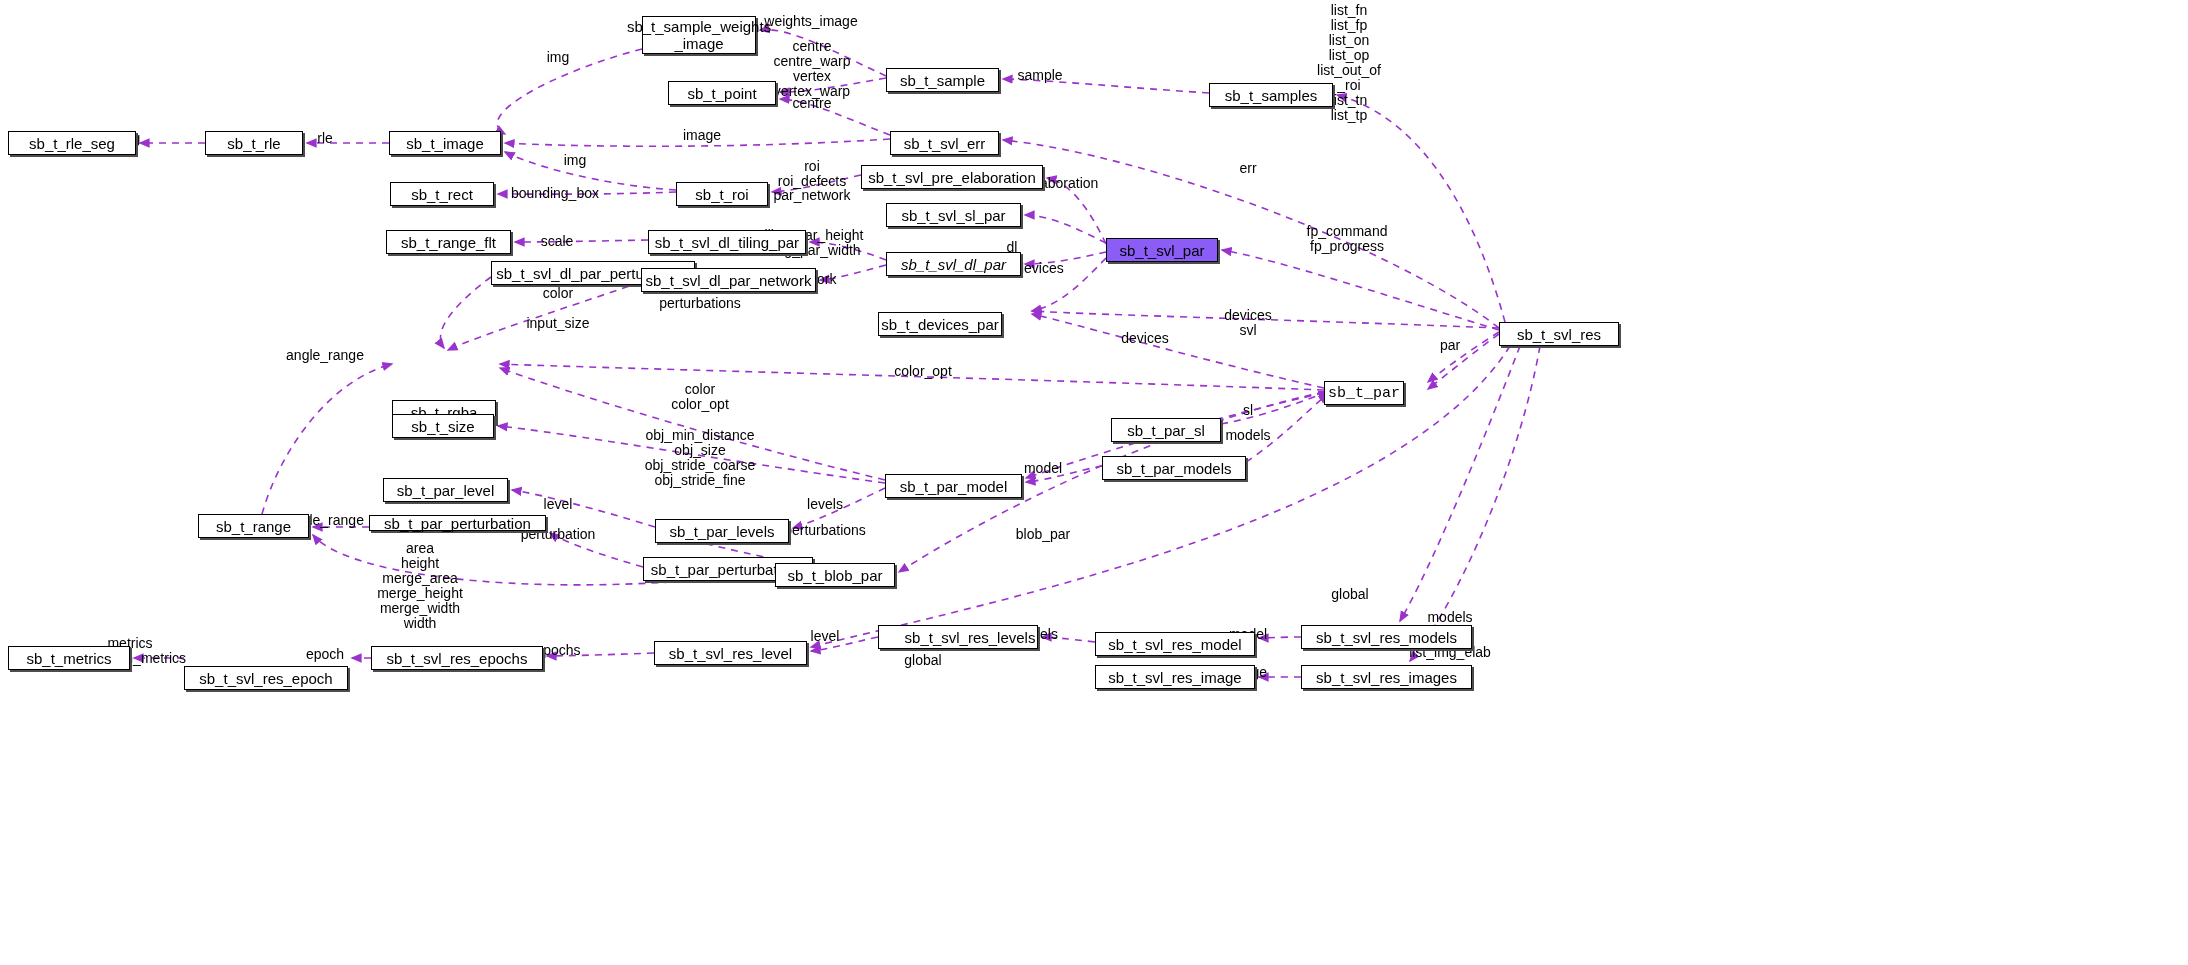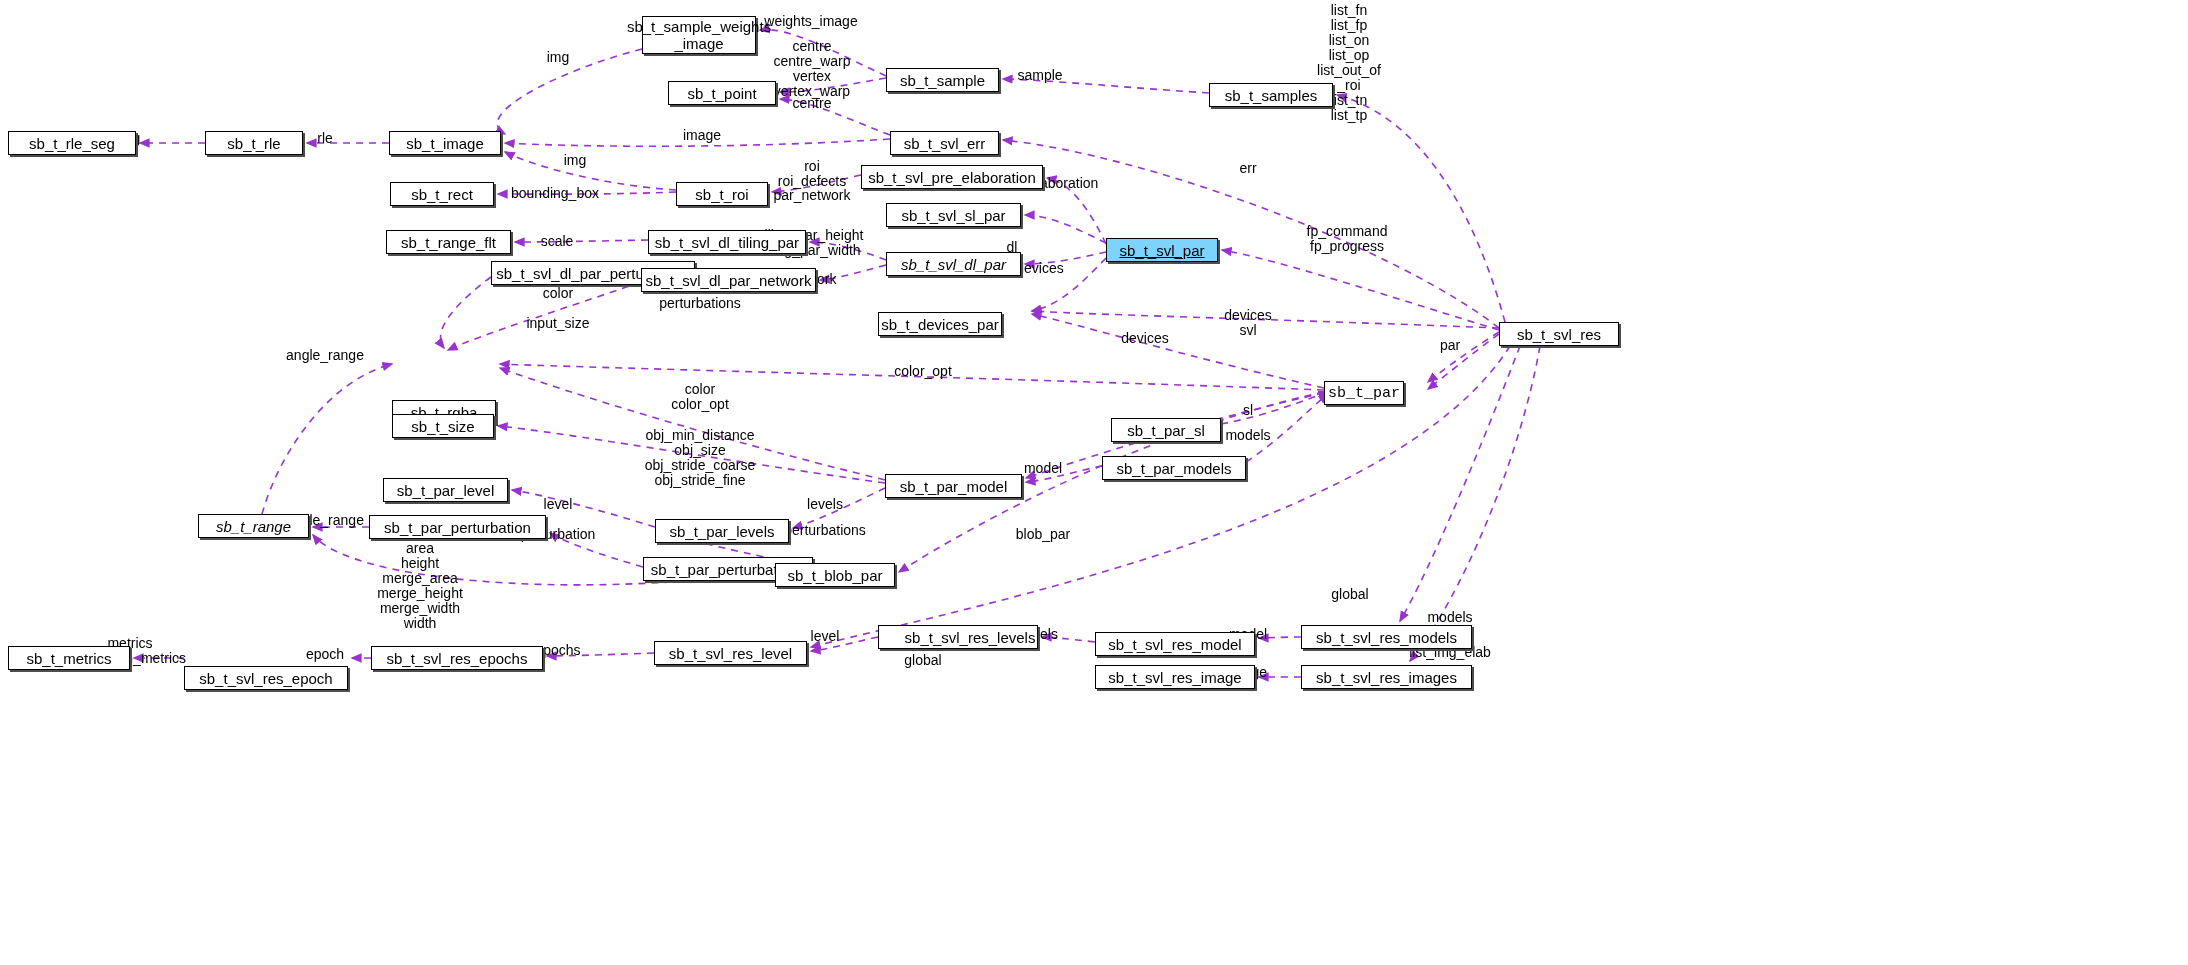--- a/index.html
+++ b/index.html
@@ -34,22 +34,21 @@
     text-align: center;
     display: flex;
     align-items: center;
     justify-content: center;
     white-space: pre;
     box-shadow: 2px 2px 0 0 #4d4d4d;
     z-index: 5;
     cursor: pointer;
   }
   .node.highlight {
-    background: #7dd3fc;
-    text-decoration: underline;
+    background: #8b5cf6;
   }
   .elabel {
     position: absolute;
     font-size: 14px;
     line-height: 15px;
     color: #000000;
     text-align: center;
     white-space: pre;
     transform: translateX(-50%);
     z-index: 4;
@@ -127,22 +126,22 @@
   <div id="nodes-group">
       <div class="node" style="left: 8px; top: 131px; width: 128px; height: 24px;">sb_t_rle_seg</div>
       <div class="node" style="left: 205px; top: 131px; width: 98px; height: 24px;">sb_t_rle</div>
       <div class="node" style="left: 389px; top: 131px; width: 112px; height: 24px;">sb_t_image</div>
       <div class="node" style="left: 390px; top: 182px; width: 104px; height: 24px;">sb_t_rect</div>
       <div class="node" style="left: 386px; top: 230px; width: 125px; height: 24px;">sb_t_range_flt</div>
       <div class="node" style="left: 491px; top: 261px; width: 204px; height: 24px;">sb_t_svl_dl_par_perturbation</div>
       <div class="node" style="left: 392px; top: 352px; width: 104px; height: 24px; margin-top: 48px;">sb_t_rgba</div>
       <div class="node" style="left: 392px; top: 414px; width: 102px; height: 24px;">sb_t_size</div>
       <div class="node" style="left: 383px; top: 478px; width: 125px; height: 24px;">sb_t_par_level</div>
-      <div class="node" style="left: 198px; top: 514px; width: 111px; height: 24px; font-style: italic;">sb_t_range</div>
-      <div class="node" style="left: 369px; top: 515px; width: 177px; height: 24px;">sb_t_par_perturbation</div>
+      <div class="node" style="left: 198px; top: 514px; width: 111px; height: 24px;">sb_t_range</div>
+      <div class="node" style="left: 369px; top: 515px; width: 177px; height: 16px;">sb_t_par_perturbation</div>
       <div class="node" style="left: 8px; top: 646px; width: 122px; height: 24px;">sb_t_metrics</div>
       <div class="node" style="left: 184px; top: 646px; width: 164px; height: 24px; margin-top: 20px;">sb_t_svl_res_epoch</div>
       <div class="node" style="left: 371px; top: 646px; width: 172px; height: 24px;">sb_t_svl_res_epochs</div>
       <div class="node" style="left: 642px; top: 16px; width: 114px; height: 38px;">sb_t_sample_weights
 _image</div>
       <div class="node" style="left: 668px; top: 81px; width: 108px; height: 24px;">sb_t_point</div>
       <div class="node" style="left: 676px; top: 182px; width: 92px; height: 24px;">sb_t_roi</div>
       <div class="node" style="left: 648px; top: 230px; width: 158px; height: 24px;">sb_t_svl_dl_tiling_par</div>
       <div class="node" style="left: 641px; top: 268px; width: 175px; height: 24px;">sb_t_svl_dl_par_network</div>
       <div class="node" style="left: 655px; top: 519px; width: 134px; height: 24px;">sb_t_par_levels</div>

